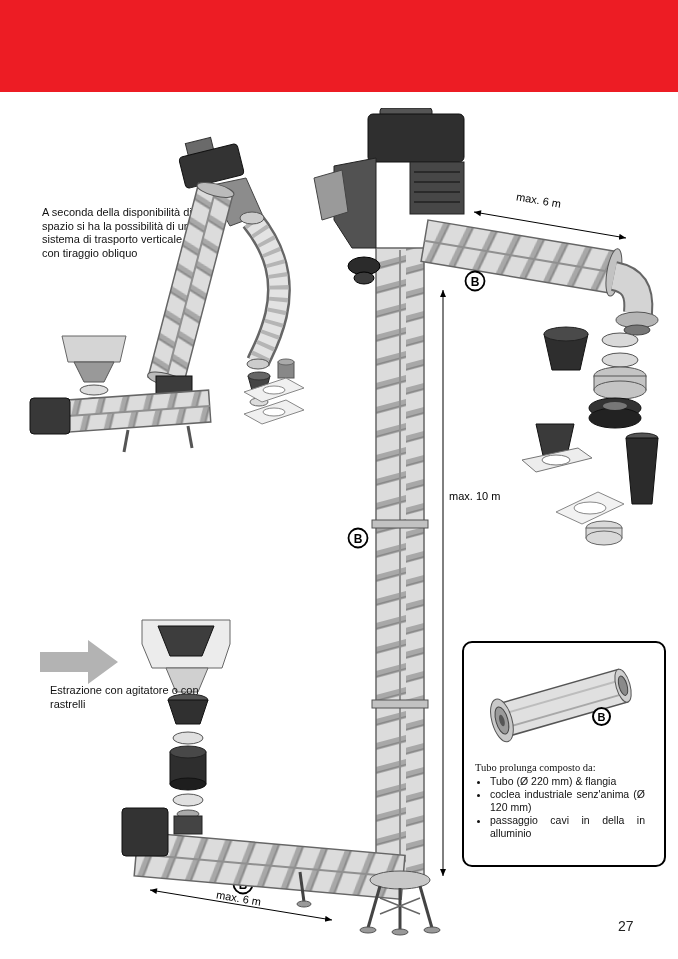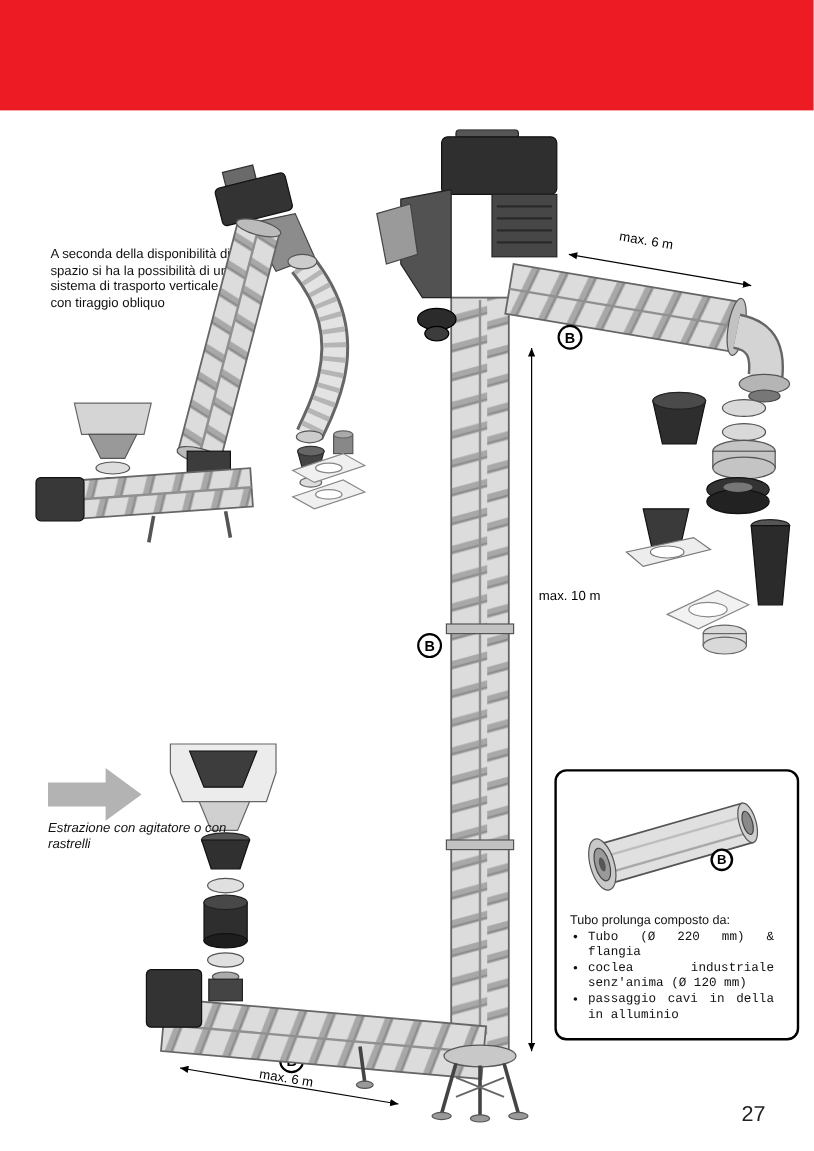--- a/index.html
+++ b/index.html
@@ -2,34 +2,34 @@
 <html><head>
 <meta charset="utf-8">
 <style>
   html,body{margin:0;padding:0;}
   body{width:678px;height:959px;position:relative;background:#ffffff;
        font-family:"Liberation Sans", sans-serif;color:#1a1a1a;overflow:hidden;}
   .abs{position:absolute;}
   .red-band{left:0;top:4;width:678px;height:92px;background:#ed1c24;}
   .note{font-size:11px;line-height:13.5px;color:#111;}
   .left-note{left:42px;top:206px;width:152px;}
-  .extraction-note{left:40px;top:684px;width:150px;font-style:italic;}
+  .extraction-note{left:50px;top:684px;width:150px;}
   .inset{left:462px;top:641px;width:204px;height:226px;border:2px solid #000;
          border-radius:10px;box-sizing:border-box;background:#fff;}
   .inset-tube{position:absolute;left:10px;top:10px;}
   .badge{position:absolute;width:19px;height:19px;border:2px solid #000;border-radius:50%;
          box-sizing:border-box;background:#fff;font-size:11px;font-weight:bold;
          display:flex;align-items:center;justify-content:center;color:#000;}
   .inset-badge{left:128px;top:64px;}
   .inset-text{position:absolute;left:11px;top:118px;width:182px;font-size:10.5px;
               line-height:13px;color:#111;}
-  .inset-title{margin:0 0 1px 0;}
-  .inset-text ul{margin:1px 12px 0 0;padding-left:15px;list-style:disc outside;font-family:Liberation Mono, monospace;}
+  .inset-title{margin:0 0 1px 0;font-family:Liberation Serif, serif;}
+  .inset-text ul{margin:1px 12px 0 0;padding-left:15px;list-style:disc outside;}
   .inset-text li{text-align:justify;margin:0;}
-  .page-number{left:618px;top:918px;font-size:18px;color:#222;}
+  .page-number{left:618px;top:918px;font-size:14px;color:#222;}
   svg text{font-family:"Liberation Sans", sans-serif;}
   .dim-label{font-size:11px;fill:#000;}
   .b-text{font-size:12px;font-weight:bold;fill:#000;}
 </style>
 </head>
 <body>
 
 <div class="abs red-band" style="background: rgb(237, 28, 36);"></div>
 
 <div class="abs note left-note">A seconda della disponibilità di spazio si ha la possibilità di un sistema di trasporto verticale con tiraggio obliquo</div>

